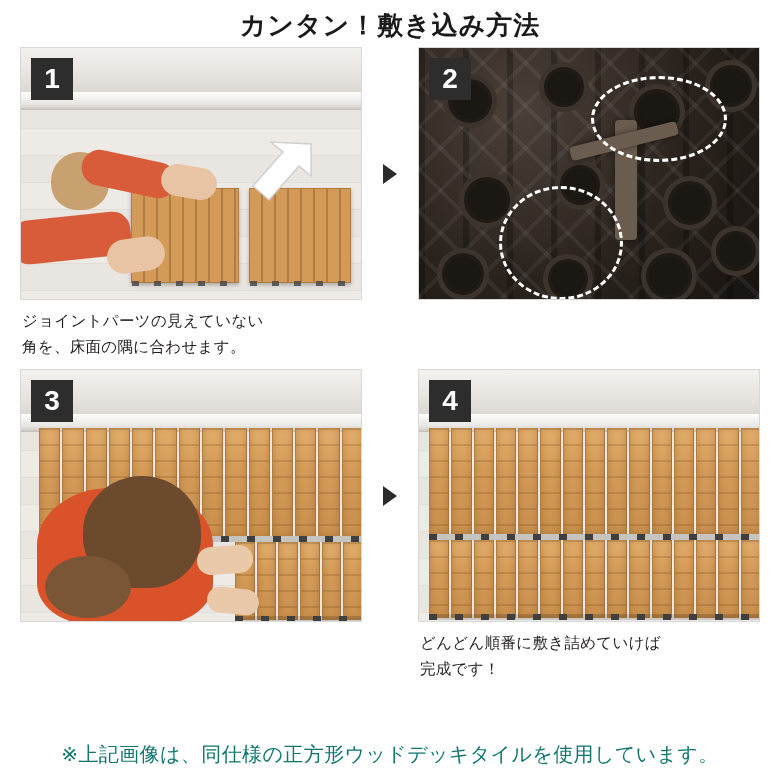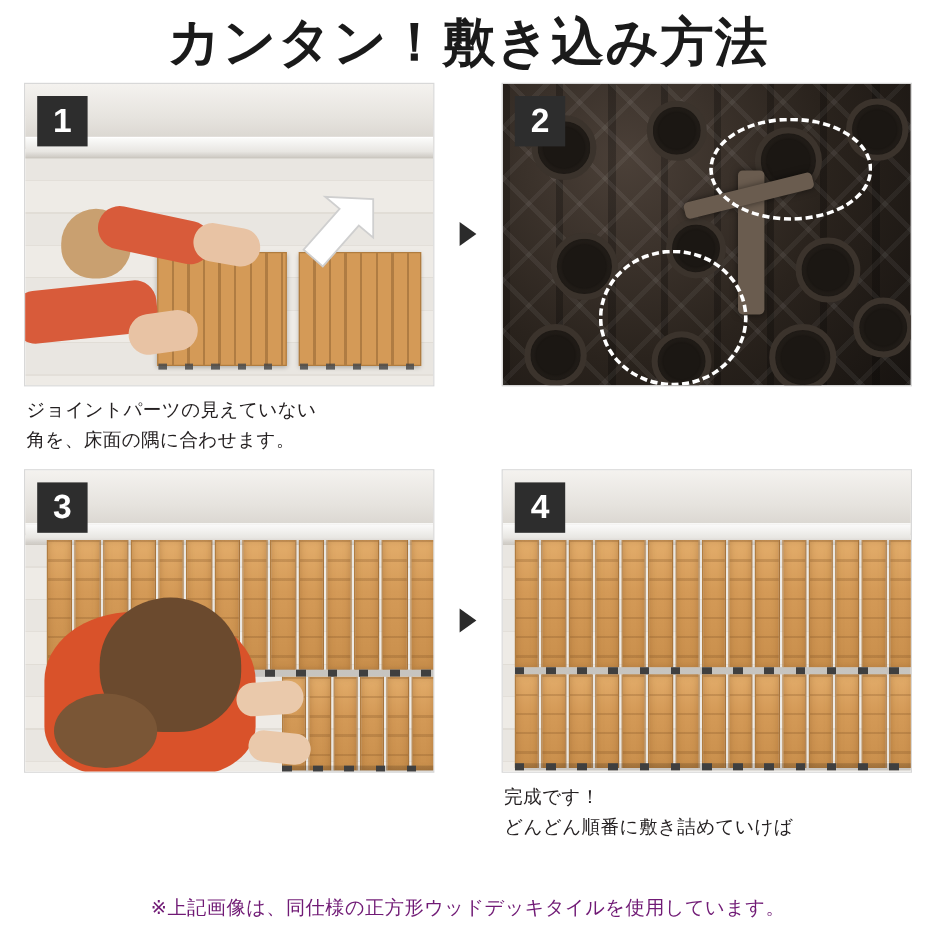--- a/index.html
+++ b/index.html
@@ -17,21 +17,21 @@
   .page {
     position: relative;
     width: 780px;
     height: 780px;
     box-sizing: border-box;
   }
 
   
   .title {
     text-align: center;
-    font-size: 44px;
+    font-size: 26px;
     font-weight: bold;
     letter-spacing: 1px;
     color: #1a1a1a;
     padding-top: 10px;
     padding-bottom: 6px;
     line-height: 1.2;
   }
 
   
   .grid {
@@ -265,22 +265,22 @@
     border-radius: 14px;
   }
 
   
   .footnote {
     position: absolute;
     left: 0;
     right: 0;
     bottom: 12px;
     text-align: center;
-    font-size: 16px;
-    color: #701a75;
+    font-size: 20px;
+    color: #0f766e;
     letter-spacing: 0.4px;
   }
 </style>
 </head>
 <body>
 
 <div class="page">
 
   <div class="title">カンタン！敷き込み方法</div>
 
@@ -436,22 +436,22 @@
           <div class="plank"></div>
           <div class="plank"></div>
           <div class="plank"></div>
           <div class="plank"></div>
         </div>
         <div class="deck-edge" style="left:10px; top:244px; width:332px;"></div>
 
         <div class="badge">4</div>
       </div>
       <div class="caption">
+        <div>どんどん順番に敷き詰めていけば</div>
         <div>完成です！</div>
-        <div>どんどん順番に敷き詰めていけば</div>
       </div>
     </div>
 
   </div>
 
   <div class="footnote">※上記画像は、同仕様の正方形ウッドデッキタイルを使用しています。</div>
 
 </div>
 
 </body></html>

